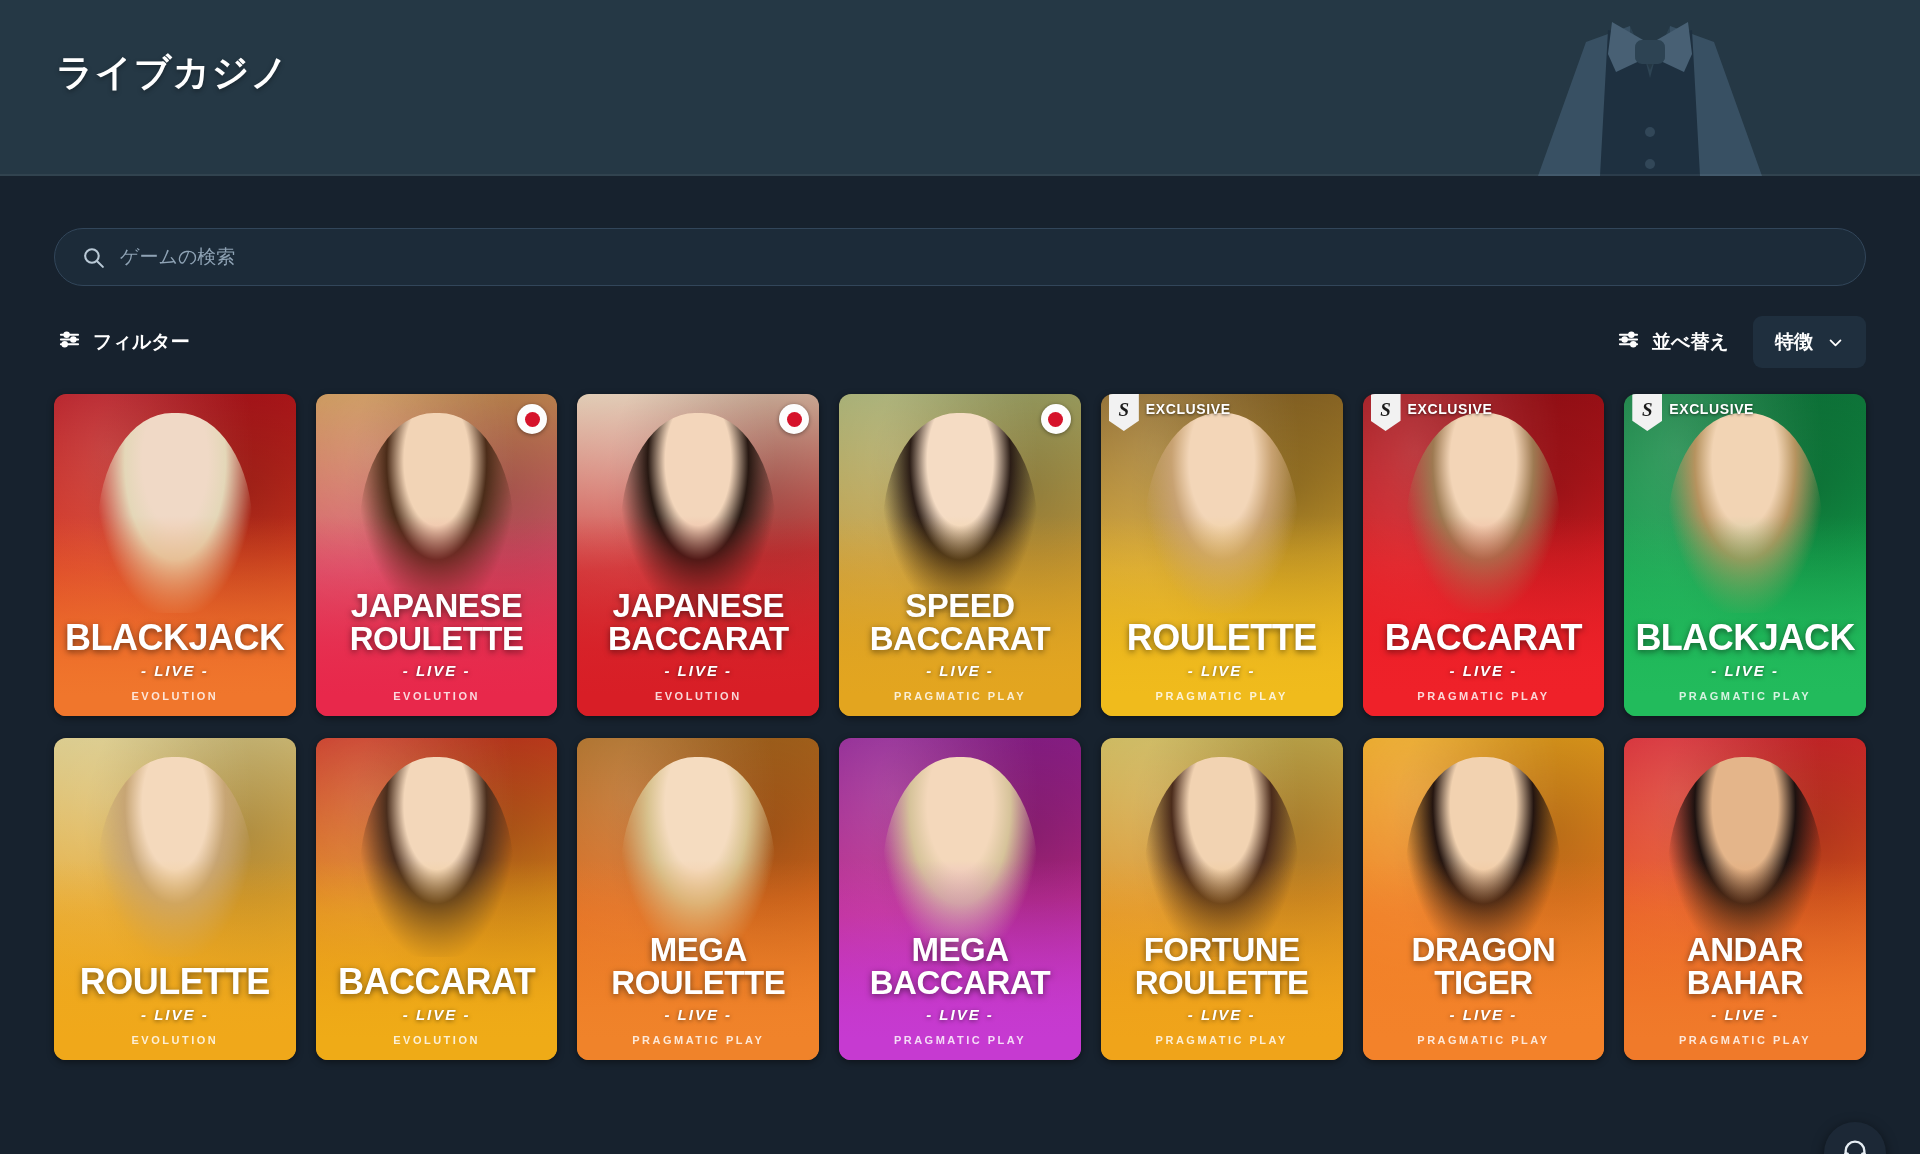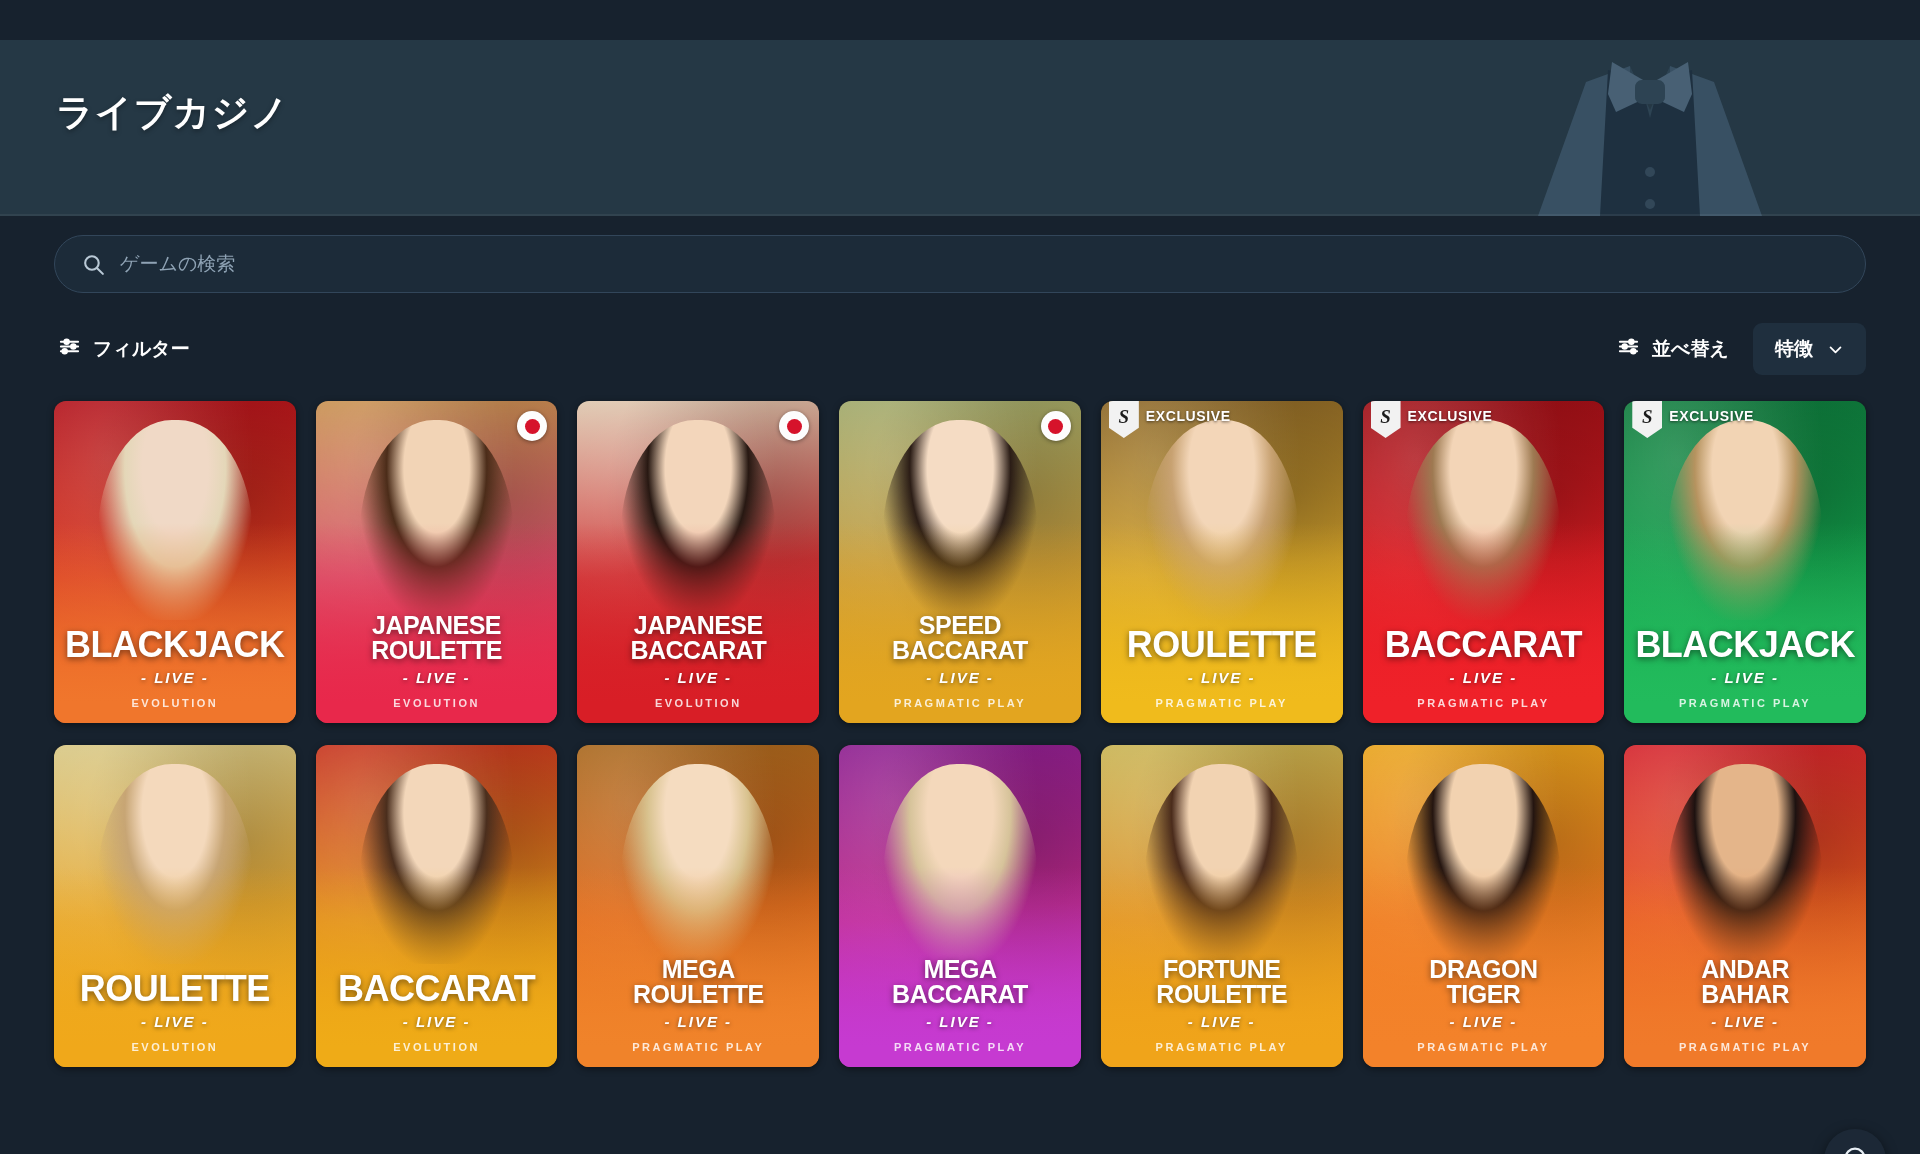--- a/index.html
+++ b/index.html
@@ -12,21 +12,20 @@
     font-family: "Liberation Sans", sans-serif;
   }
 
   
   .page-header {
     position: relative;
     width: 100%;
     height: 176px;
     background: #253845;
     overflow: hidden;
-    margin-top: 40px;
   }
   .header-title {
     position: absolute;
     left: 56px;
     top: 48px;
     font-size: 37px;
     font-weight: 700;
     color: #ffffff;
     letter-spacing: 1px;
     text-shadow: 0 2px 5px rgba(0,0,0,.35);
@@ -50,21 +49,21 @@
   .content {
     position: relative;
     width: 100%;
     height: 978px;
     background: #17222e;
     padding: 0 54px;
   }
 
   
   .search-wrap {
-    margin-top: 19px;
+    margin-top: 52px;
     position: relative;
     height: 58px;
   }
   .search-box {
     width: 100%;
     height: 58px;
     border-radius: 30px;
     background: #1c2b39;
     border: 1px solid #32465a;
     display: flex;
@@ -160,21 +159,21 @@
   }
   .card-title {
     color: #fff;
     font-weight: 800;
     font-size: 36px;
     line-height: .98;
     letter-spacing: -0.5px;
     text-shadow: 0 2px 6px rgba(0,0,0,.5);
     text-transform: uppercase;
   }
-  .card-title.two-line { font-size: 25px; }
+  .card-title.two-line { font-size: 33px; }
   .card-live {
     margin-top: 7px;
     color: #fff;
     font-weight: 800;
     font-style: italic;
     font-size: 15px;
     letter-spacing: 2px;
     text-shadow: 0 1px 4px rgba(0,0,0,.5);
   }
   .card-provider {

